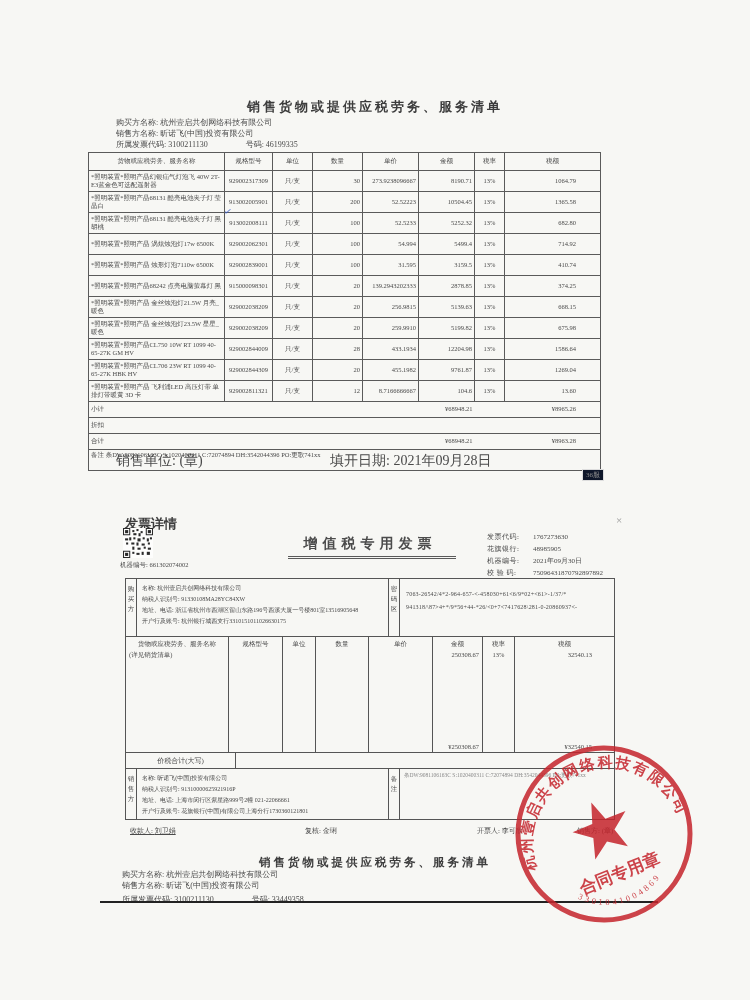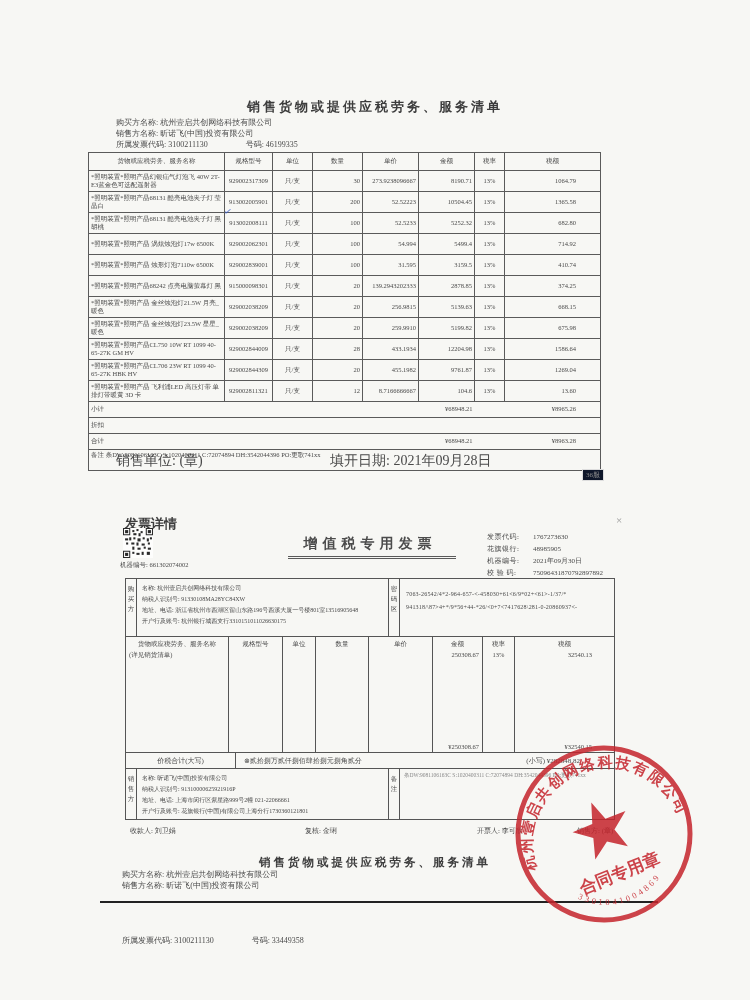--- a/index.html
+++ b/index.html
@@ -360,50 +360,46 @@
           <div style="text-align:center;padding-top:2px;">13%</div>
         </div>
       <div class="icol c8 last">
         <div class="num-top tax-pad">32540.13</div>
         <div class="num-bot tax-pad">¥32540.15</div>
       </div>
     </div>
 
     <div class="irow sumline bt">
       <div class="slabel">价税合计(大写)</div>
-      <div class="scontent">
-        <span class="daxie">⊗贰拾捌万贰仟捌佰肆拾捌元捌角贰分</span>
-        <span class="xiaoxie">(小写) ¥282848.82</span>
-      </div>
     </div>
 
     <div class="irow sellerrow bt">
       <div class="vlab">销售方</div>
       <div class="party">
         <div>名称: 昕诺飞(中国)投资有限公司</div>
         <div>纳税人识别号: 91310000625921916P</div>
         <div>地址、电话: 上海市闵行区紫星路999号2幢 021-22066661</div>
         <div>开户行及账号: 花旗银行(中国)有限公司上海分行1730360121801</div>
       </div>
       <div class="vlab">备注</div>
       <div class="remark-box">条DW:9081106163C S:1020400311 C:72074894 DH:3542044396 PO:更歌741xx</div>
     </div>
   </div>
 
   <div class="abs people" style="left:125px;top:826px;width:490px;height:12px;">
-    <span class="p" style="left:5px;"><span>收款人:</span> <span>刘卫娟</span></span>
+    <span class="p" style="left:5px;text-decoration:underline;"><span>收款人:</span> <span>刘卫娟</span></span>
     <span class="p" style="left:180px;"><span>复核:</span> <span>金琍</span></span>
     <span class="p" style="left:352px;"><span>开票人:</span> <span>李可欣</span></span>
     <span class="p" style="left:452px;"><span>销售方:</span> <span>(章)</span></span>
   </div>
 
   <div class="abs doc-title t2">销售货物或提供应税劳务、服务清单</div>
   <div class="abs headline" style="left:122px;top:869px;">购买方名称: 杭州壹启共创网络科技有限公司</div>
   <div class="abs headline" style="left:122px;top:880px;">销售方名称: 昕诺飞(中国)投资有限公司</div>
-  <div class="abs headline" style="left:122px;top:935px;">
+  <div class="abs headline" style="left:122px;top:894px;">
     <span>所属发票代码: 3100211130</span>
     <span style="display:inline-block;width:34px;"></span>
     <span>号码: 33449358</span>
   </div>
   <div class="abs thickline"></div>
 
   <svg class="abs seal" viewBox="0 0 184 184">
     <circle cx="92" cy="92" r="86" fill="none" stroke="#c5242c" stroke-width="5"></circle>
     <path id="sealArc" d="M 16,102 A 76,76 0 1,1 168,102" fill="none"></path>
     <text font-size="15" fill="#c5242c" letter-spacing="2" font-weight="bold">

